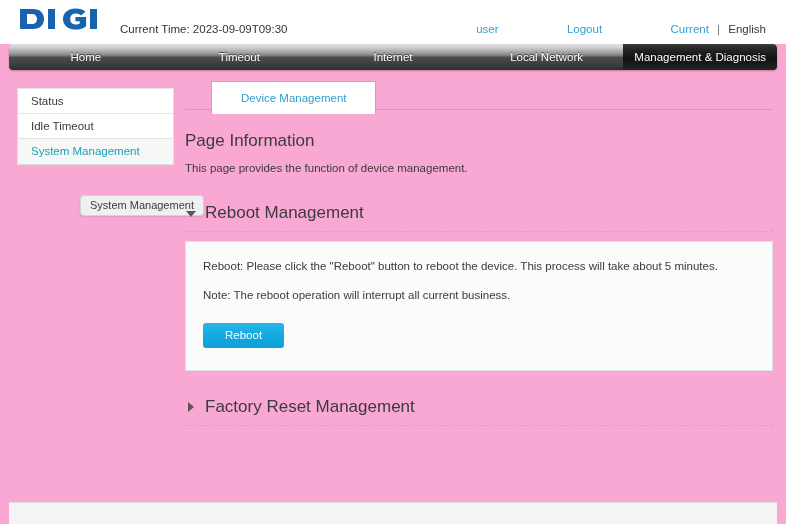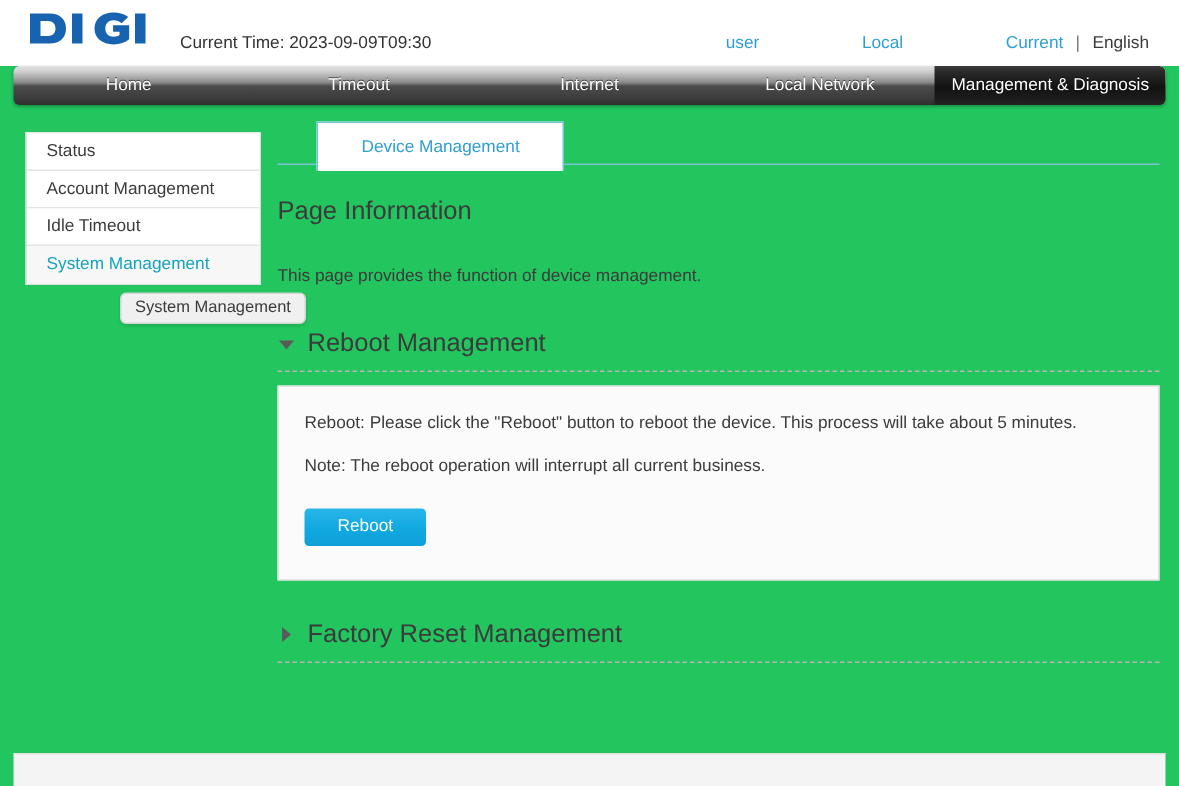--- a/index.html
+++ b/index.html
@@ -8,21 +8,21 @@
     width: 786px; height: 524px;
     background: #ffffff;
     font-family: "Liberation Sans", sans-serif;
     overflow: hidden;
   }
 
   #page {
     position: relative;
     width: 786px;
     height: 524px;
-    background: #22c55e;
+    background: #f9a8d4;
   }
 
   
   .header {
     position: relative;
     height: 44px;
     background: #ffffff;
   }
   .logo {
     position: absolute;
@@ -190,21 +190,21 @@
   .tab.active { color: #2f9fd0; }
 
   .page-title {
     margin-top: 21px;
     font-size: 17px;
     color: #3b3b3b;
     font-weight: normal;
     line-height: 20px;
   }
   .page-desc {
-    margin-top: 26px;
+    margin-top: 10px;
     font-size: 11.5px;
     color: #3b3b3b;
     line-height: 15px;
   }
 
   
   .section-head {
     display: flex;
     align-items: center;
     margin-top: 27px;
@@ -306,21 +306,21 @@
           <rect x="72" y="3" width="7" height="20"></rect>
         </g>
       </svg>
     </div>
 
     <div class="current-time">Current Time: 2023-09-09T09:30</div>
 
     <div class="header-links">
       <a href="#">user</a>
       <span class="gap"></span>
-      <a href="#">Local</a>
+      <a href="#">Logout</a>
       <span class="gap"></span>
       <a href="#">Current</a>
       <span class="sep">|</span>
       <span class="lang-current">English</span>
     </div>
   </div>
 
   <div class="navbar">
     <div class="nav-item">
       <span>Home</span>
@@ -339,23 +339,20 @@
     </div>
   </div>
 
   <div class="body-wrap">
 
     <div class="sidebar">
       <div class="side-item">
         <span>Status</span>
       </div>
       <div class="side-item">
-        <span>Account Management</span>
-      </div>
-      <div class="side-item">
         <span>Idle Timeout</span>
       </div>
       <div class="side-item active">
         <span>System Management</span>
       </div>
     </div>
 
     <div class="tooltip">System Management</div>
 
     <div class="content">

